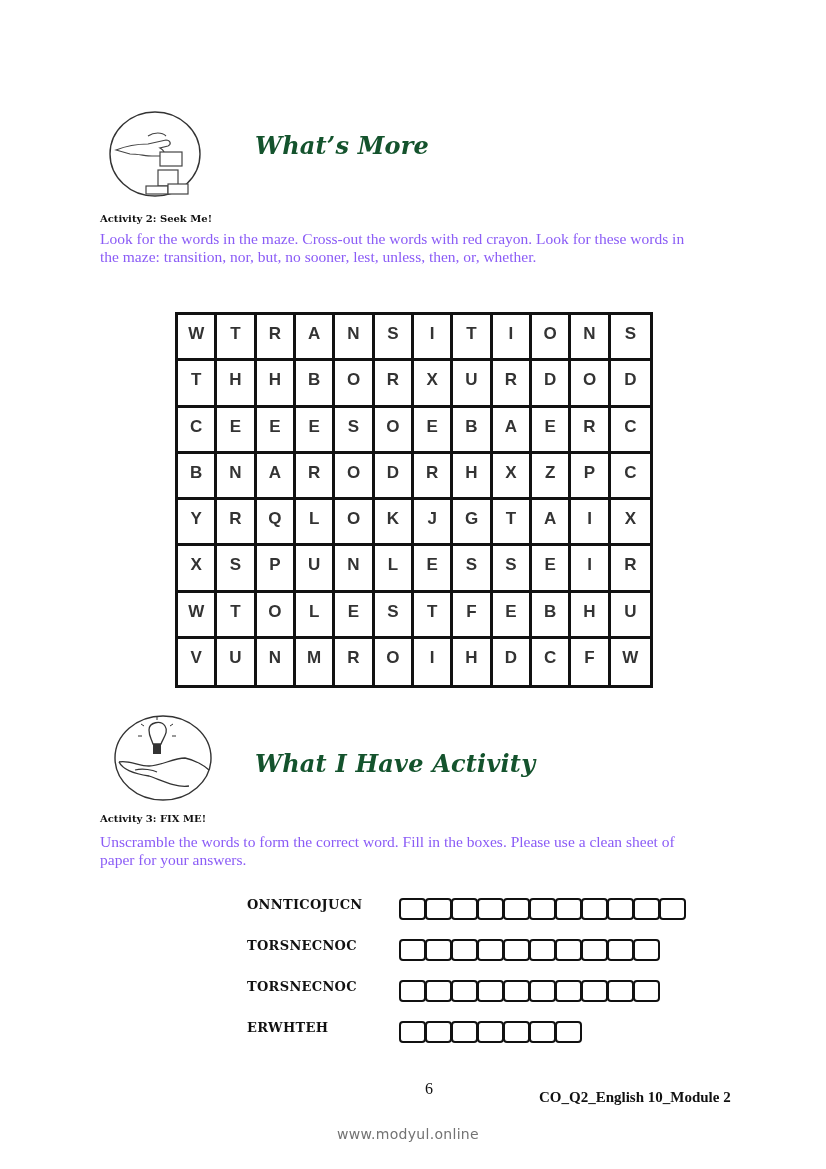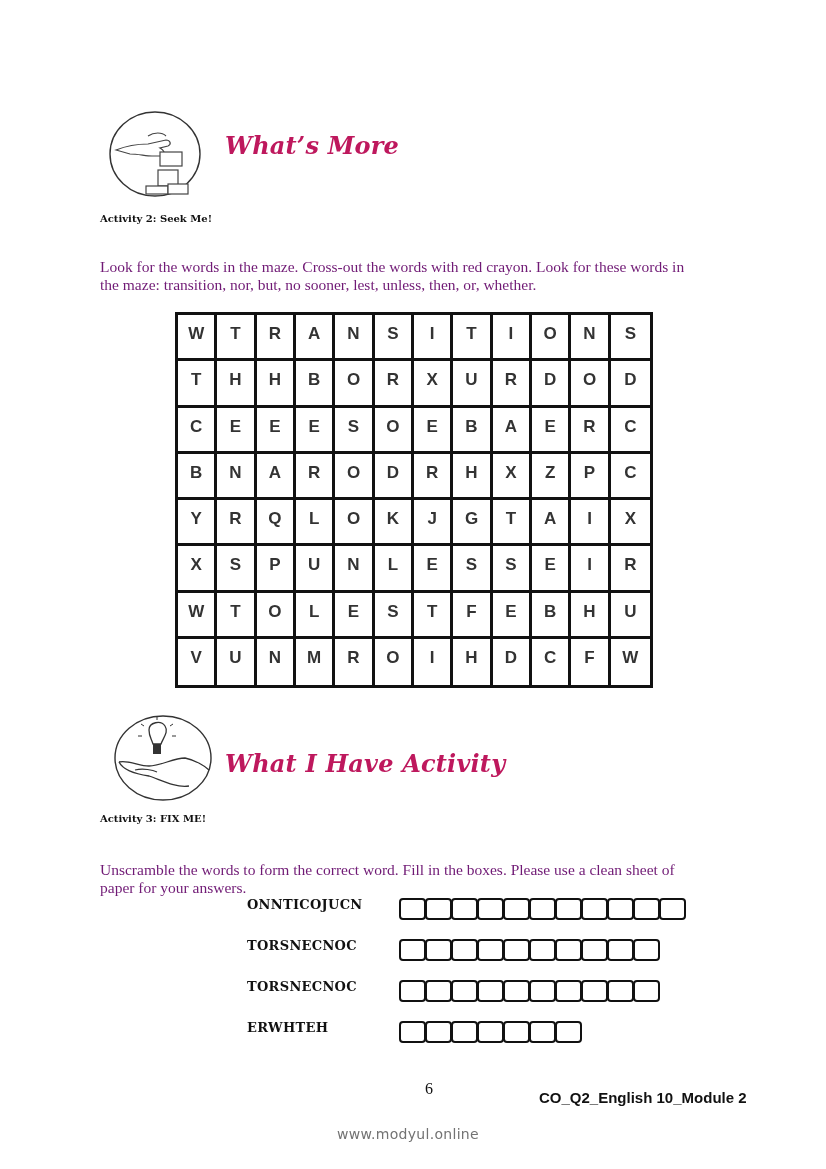--- a/index.html
+++ b/index.html
@@ -1,28 +1,28 @@
 <!DOCTYPE html>
 <html><head>
 <meta charset="utf-8">
 <style>
   html, body { margin: 0; padding: 0; background: #ffffff; }
   body { width: 826px; height: 1169px; position: relative; overflow: hidden; color: #111; }
 
   .section-icon { position: absolute; }
   .section-title {
     position: absolute; font-family: "DejaVu Serif", serif; font-weight: bold; font-style: italic;
-    font-size: 24px; color: #be185d; letter-spacing: 0.2px; white-space: nowrap;
+    font-size: 24px; color: #14532d; letter-spacing: 0.2px; white-space: nowrap; margin-left: 30px;
   }
 
   .activity-title {
     position: absolute; font-family: "DejaVu Serif", serif; font-weight: bold; font-size: 10px; white-space: nowrap;
   }
   .instructions {
-    position: absolute; font-family: "Liberation Serif", serif; font-size: 15.5px; line-height: 18.3px; color: #701a75; margin-top: 28px;
+    position: absolute; font-family: "Liberation Serif", serif; font-size: 15.5px; line-height: 18.3px; color: #8b5cf6;
   }
 
   .grid {
     position: absolute; left: 175px; top: 312px; width: 478px; height: 376px;
     display: grid; grid-template-columns: repeat(12, 1fr); grid-template-rows: repeat(8, 1fr);
     border: 3px solid #111; box-sizing: border-box; background: #fff;
   }
   .cell {
     border-right: 3px solid #111; border-bottom: 3px solid #111;
     display: flex; align-items: flex-start; justify-content: center; padding-top: 9px; box-sizing: border-box;
@@ -33,21 +33,21 @@
 
   .scramble-word {
     position: absolute; left: 200px; font-family: "DejaVu Serif", serif; font-weight: bold; font-size: 13px; letter-spacing: 0.3px; margin-left: 47px;
   }
   .boxes { position: absolute; left: 399px; display: flex; }
   .box {
     width: 23px; height: 18px; border: 2.5px solid #111; border-radius: 4px; margin-right: -1px; background: #fff;
   }
 
   .page-number { position: absolute; left: 425px; top: 1080px; font-family: "Liberation Serif", serif; font-size: 16px; }
-  .module-code { position: absolute; left: 539px; top: 1089px; font-family: Liberation Sans, sans-serif; font-weight: bold; font-size: 15px; color: #111; white-space: nowrap; }
+  .module-code { position: absolute; left: 539px; top: 1089px; font-family: Liberation Serif, serif; font-weight: bold; font-size: 15px; color: #111; white-space: nowrap; }
   .watermark { position: absolute; left: 337px; top: 1126px; font-family: "DejaVu Sans", sans-serif; font-size: 14px; color: #737373; letter-spacing: 0.3px; }
 </style>
 </head>
 <body>
 
 <svg class="section-icon" style="left:108px;top:110px;" width="94" height="88" viewBox="0 0 94 88">
   <ellipse cx="47" cy="44" rx="45" ry="42" fill="none" stroke="#333" stroke-width="1.4"></ellipse>
   <path d="M8 40 C18 36, 28 34, 40 34 L58 30 C62 30, 64 34, 60 36 L52 38 C56 40, 58 44, 54 46 L44 46 C38 46, 30 44, 22 44 Z" fill="none" stroke="#444" stroke-width="1.2"></path>
   <path d="M40 26 C46 22, 54 22, 58 26" fill="none" stroke="#444" stroke-width="1.1"></path>
   <rect x="52" y="42" width="22" height="14" fill="#fff" stroke="#444" stroke-width="1.2"></rect>

